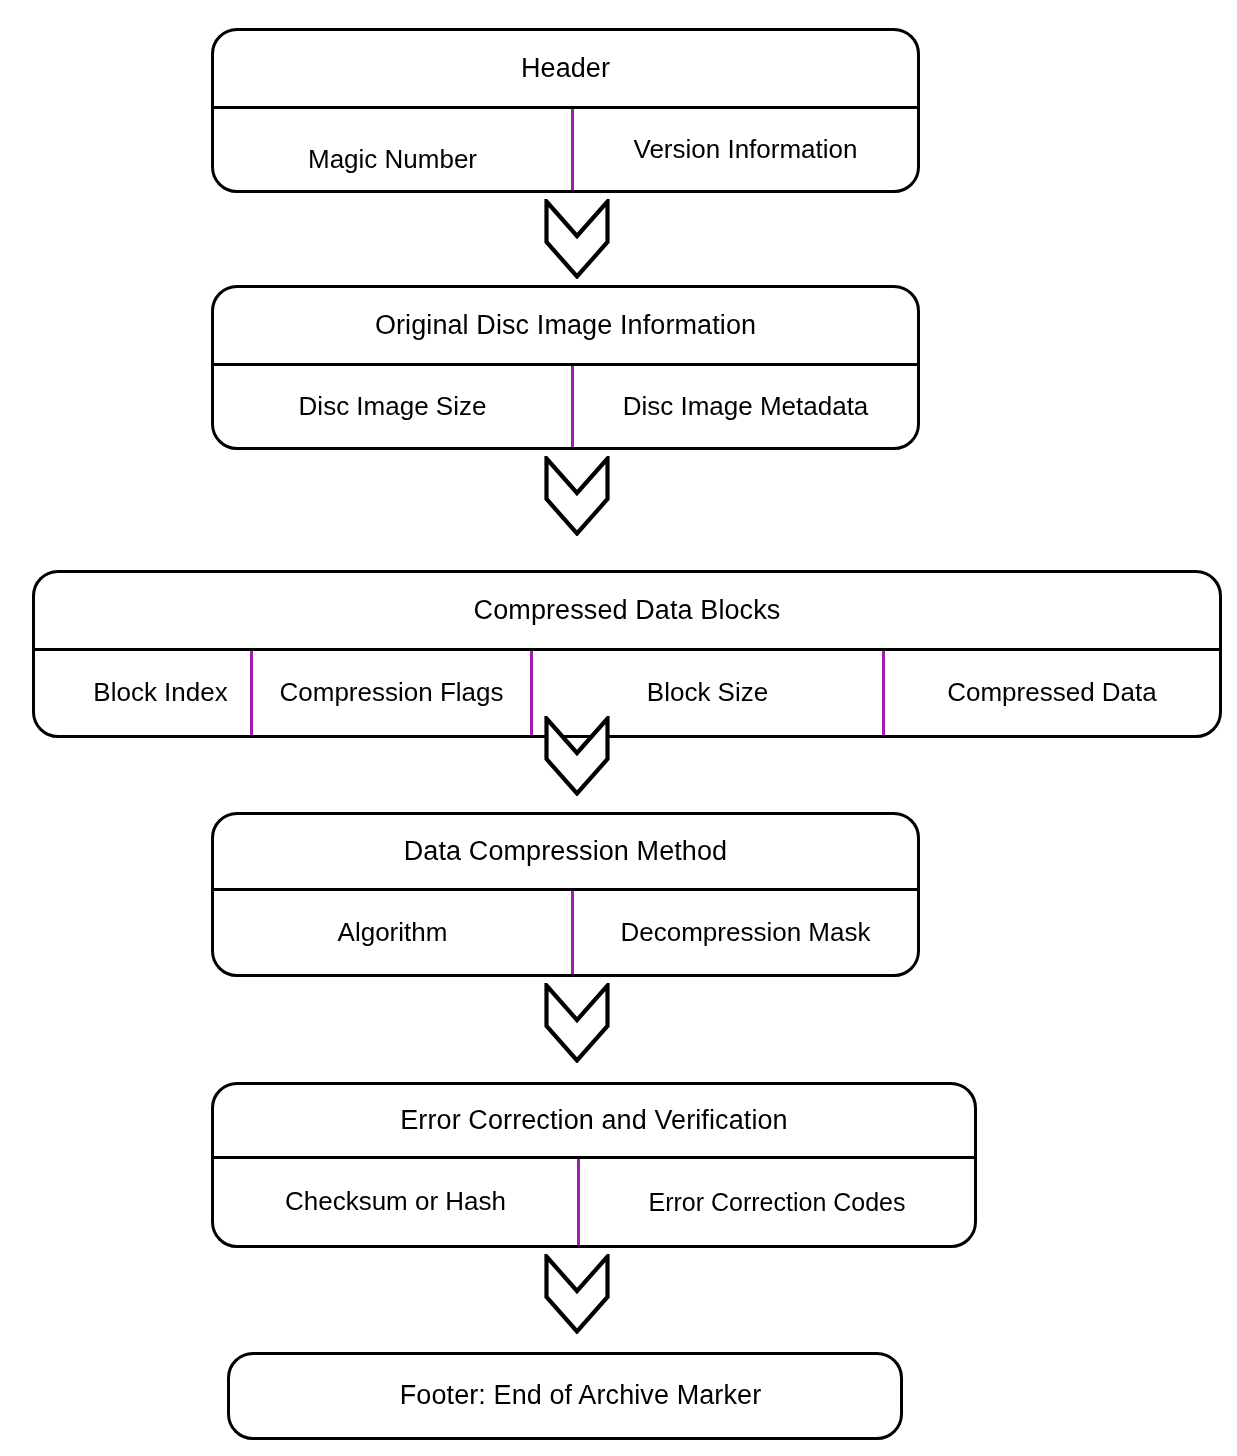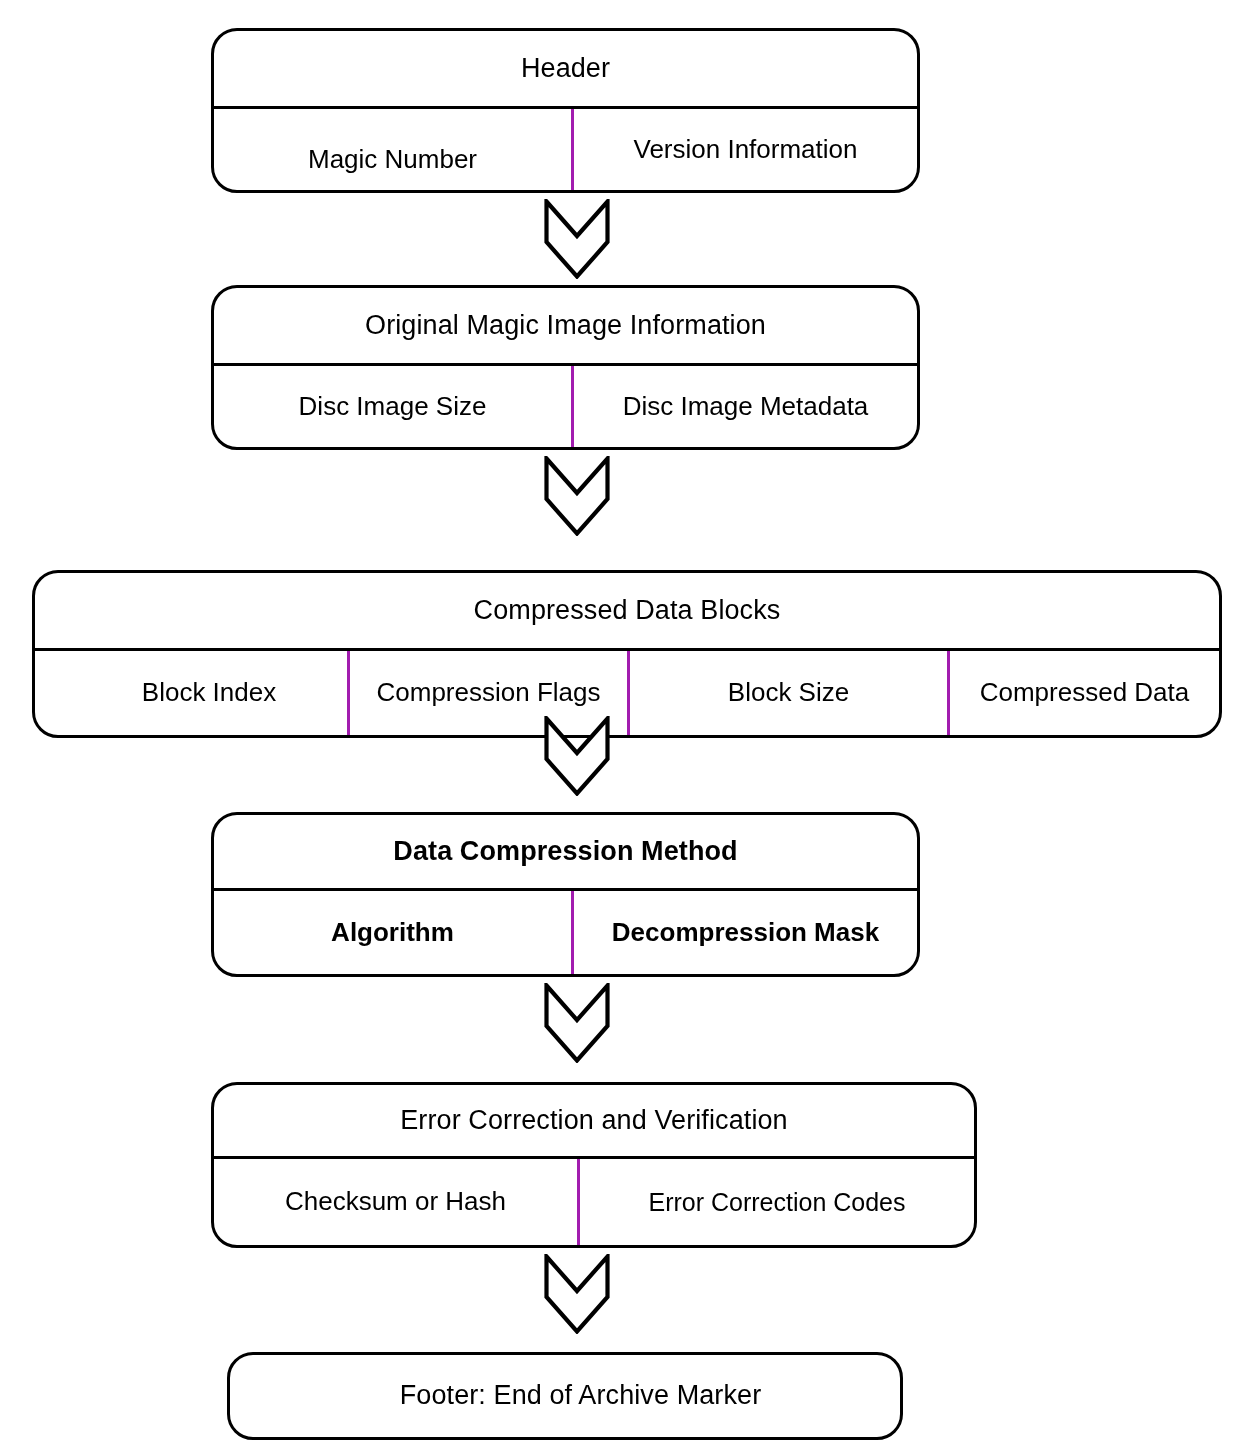--- a/index.html
+++ b/index.html
@@ -99,50 +99,50 @@
     </div>
   </div>
 
   <div class="connector" style="left:544px; top:199px; width:66px; height:80px;">
     <svg viewBox="0 0 66 80" preserveAspectRatio="none">
       <path d="M 2.5 2.5 L 33 37 L 63.5 2.5 L 63.5 43 L 33 77.5 L 2.5 43 Z" fill="#ffffff" stroke="#000000" stroke-width="4.2" stroke-linejoin="miter"></path>
     </svg>
   </div>
 
   <div class="block has-cells" style="left:211px; top:285px; width:709px; height:165px;">
-    <div class="block-title" style="height:78px;">Original Magic Image Information</div>
+    <div class="block-title" style="height:78px;">Original Disc Image Information</div>
     <div class="block-cells">
       <div class="block-cell" style="width:357px;">Disc Image Size</div>
       <div class="block-cell" style="flex:1 1 auto;">Disc Image Metadata</div>
     </div>
   </div>
 
   <div class="connector" style="left:544px; top:456px; width:66px; height:80px;">
     <svg viewBox="0 0 66 80" preserveAspectRatio="none">
       <path d="M 2.5 2.5 L 33 37 L 63.5 2.5 L 63.5 43 L 33 77.5 L 2.5 43 Z" fill="#ffffff" stroke="#000000" stroke-width="4.2" stroke-linejoin="miter"></path>
     </svg>
   </div>
 
   <div class="block has-cells" style="left:32px; top:570px; width:1190px; height:168px;">
     <div class="block-title" style="height:78px;">Compressed Data Blocks</div>
     <div class="block-cells">
-      <div class="block-cell" style="width:312px;padding-left:36px;">Block Index</div>
+      <div class="block-cell" style="width:215px;padding-left:36px;">Block Index</div>
       <div class="block-cell" style="width:280px;">Compression Flags</div>
-      <div class="block-cell" style="width:320px;">Block Size</div>
+      <div class="block-cell" style="width:352px;">Block Size</div>
       <div class="block-cell" style="flex:1 1 auto;">Compressed Data</div>
     </div>
   </div>
 
   <div class="connector" style="left:544px; top:716px; width:66px; height:80px;">
     <svg viewBox="0 0 66 80" preserveAspectRatio="none">
       <path d="M 2.5 2.5 L 33 37 L 63.5 2.5 L 63.5 43 L 33 77.5 L 2.5 43 Z" fill="#ffffff" stroke="#000000" stroke-width="4.2" stroke-linejoin="miter"></path>
     </svg>
   </div>
 
-  <div class="block has-cells" style="left:211px; top:812px; width:709px; height:165px;font-weight:bold;">
+  <div class="block has-cells" style="left:211px; top:812px; width:709px; height:165px;">
     <div class="block-title" style="height:76px;">Data Compression Method</div>
     <div class="block-cells">
       <div class="block-cell" style="width:357px;">Algorithm</div>
       <div class="block-cell" style="flex:1 1 auto;">Decompression Mask</div>
     </div>
   </div>
 
   <div class="connector" style="left:544px; top:983px; width:66px; height:80px;">
     <svg viewBox="0 0 66 80" preserveAspectRatio="none">
       <path d="M 2.5 2.5 L 33 37 L 63.5 2.5 L 63.5 43 L 33 77.5 L 2.5 43 Z" fill="#ffffff" stroke="#000000" stroke-width="4.2" stroke-linejoin="miter"></path>

